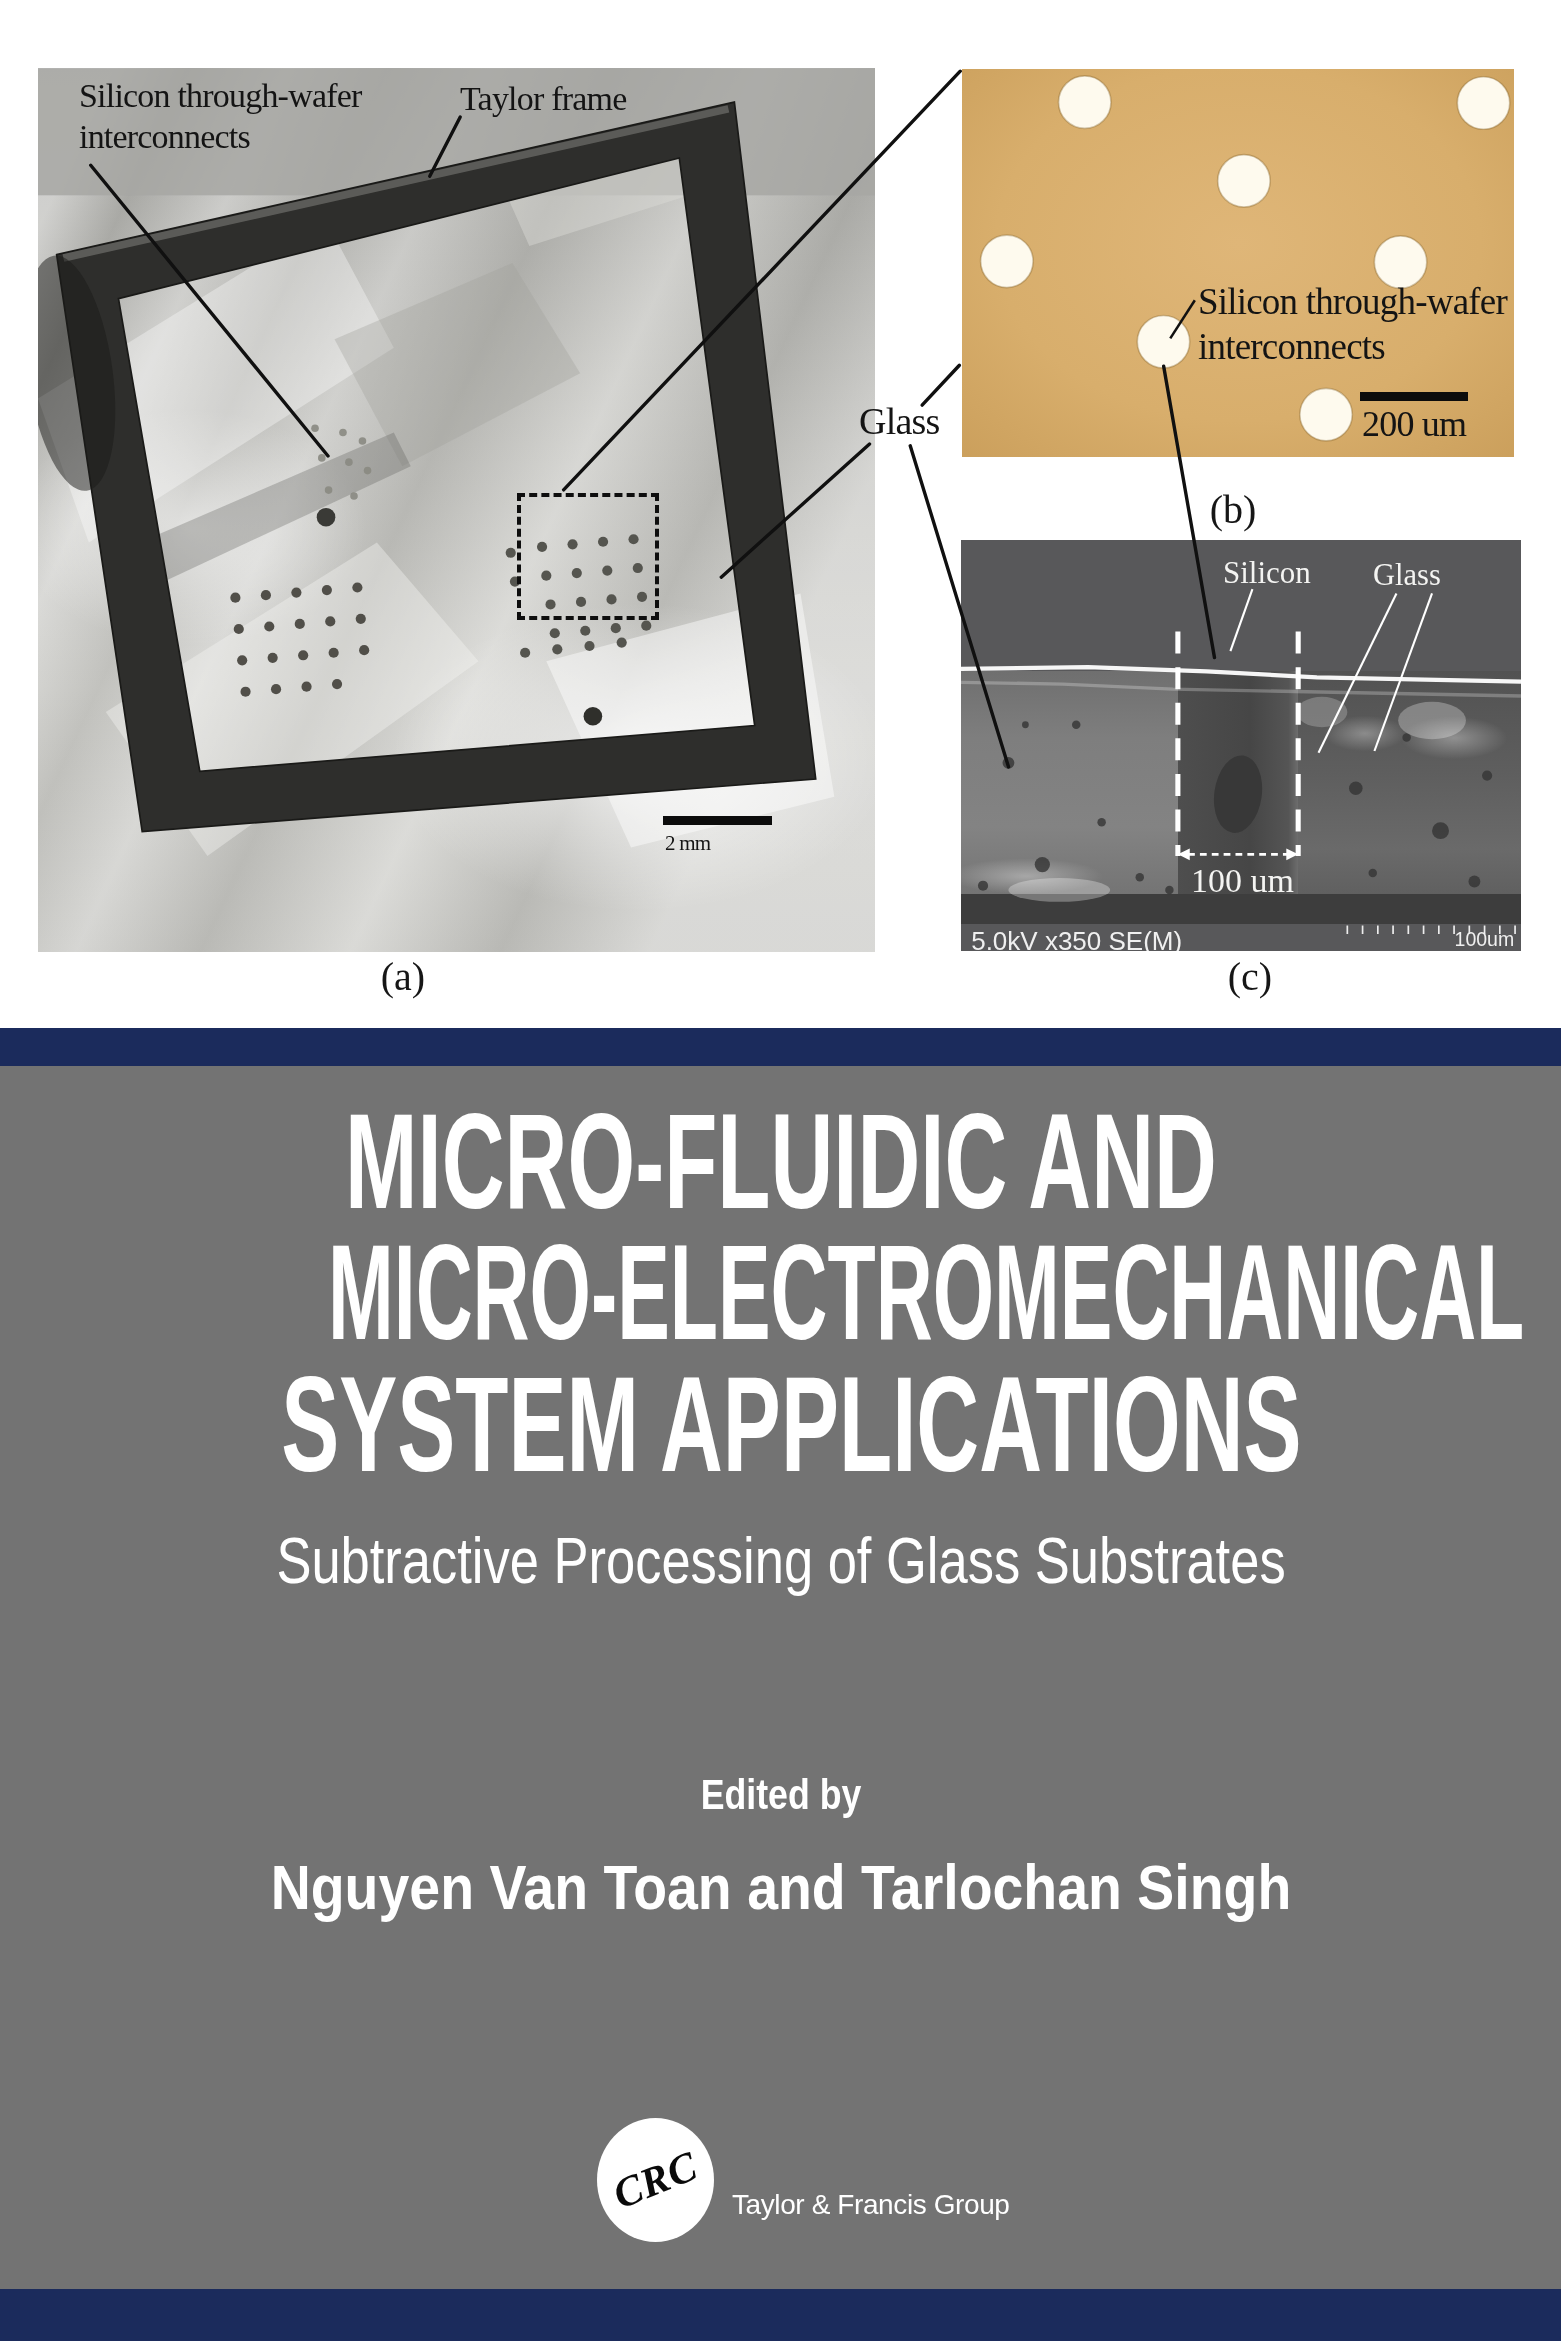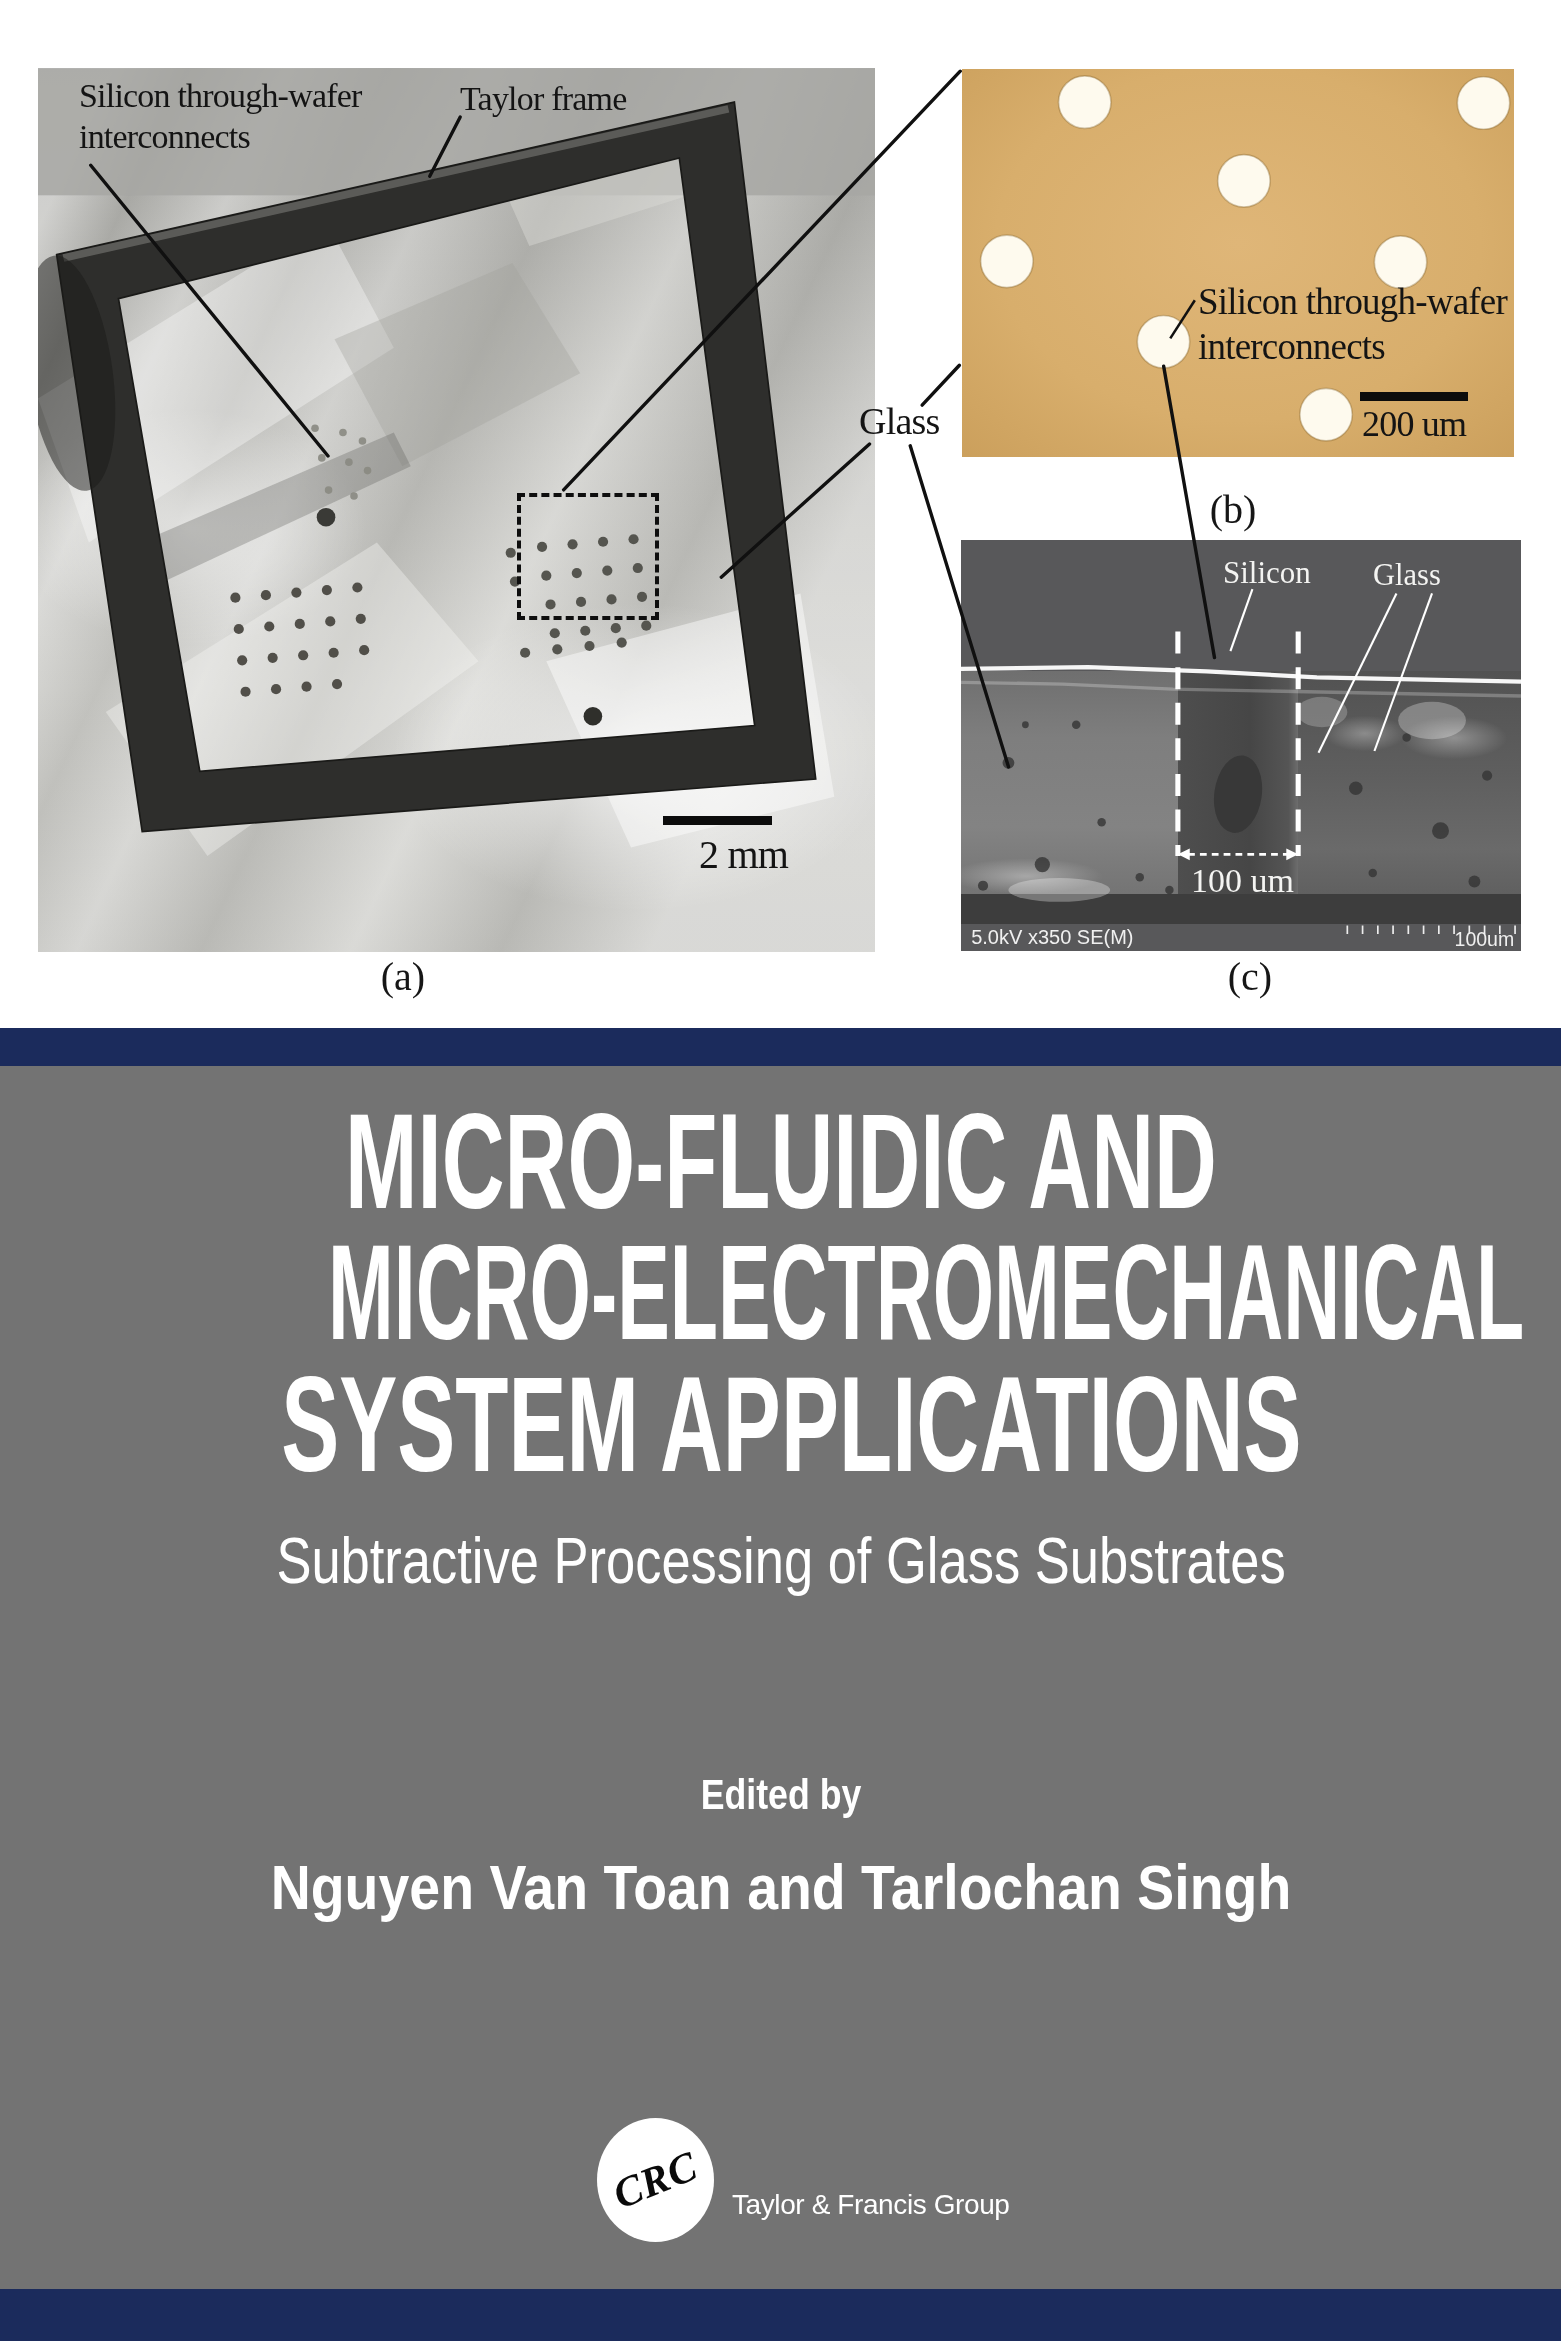--- a/index.html
+++ b/index.html
@@ -28,21 +28,21 @@
   .sem-slab-left{left:0;top:131px;width:217px;height:223px;background:
     radial-gradient(ellipse 110px 25.4px at 30% 92%, rgba(255,255,255,.35), transparent 70%),
     linear-gradient(180deg,#6f6f6f 0%,#7e7e7e 30%,#838383 70%,#747474 100%);}
   .sem-trench{left:217px;top:131px;width:120px;height:223px;background:
     linear-gradient(90deg,#4e4e4e 0%,#464646 60%,#555 92%,#6d6d6d 100%);}
   .sem-slab-right{left:337px;top:131px;width:223px;height:223px;background:
     radial-gradient(ellipse 59px 25.4px at 30% 28%, rgba(255,255,255,.30), transparent 70%),
     radial-gradient(ellipse 76px 30.5px at 70% 30%, rgba(255,255,255,.33), transparent 70%),
     linear-gradient(180deg,#525252 0%,#5e5e5e 45%,#6a6a6a 80%,#606060 100%);}
   .sem-bottom{left:0;top:354px;width:560px;height:30px;background:#3d3d3d;}
-  .sem-info-text{position:absolute;font-family:"Liberation Sans",sans-serif;color:#f0f0f0;font-size:20px;}
+  .sem-info-text{position:absolute;font-family:"Liberation Sans",sans-serif;color:#f0f0f0;font-size:26px;}
   
   .band{position:absolute;left:0;width:1562px;background:#1b2b5c;}
   .band.top{top:1028px;height:38px;}
   .band.bottom{top:2289px;height:53px;}
   .black-section{position:absolute;left:0;top:1066px;width:1562px;height:1224px;background:#737373;}
   .title-line{position:absolute;left:0;width:100%;text-align:center;color:#fff;
     font-family:"Liberation Sans",sans-serif;font-weight:700;font-size:136px;line-height:1;
     white-space:nowrap;}
   .t1{top:27px;transform:scaleX(.64);}
   .t2{top:158px;transform:scaleX(.58);}
@@ -146,21 +146,21 @@
         <circle cx="655" cy="765" r="11" fill="#2f2f2b"></circle>
         <circle cx="340" cy="530" r="11" fill="#3a3a36"></circle>
       </svg>
       <div class="dashed-box"></div>
       <div class="fig-label" style="left:41px;top:6.8px;">
         <div>Silicon through-wafer</div>
         <div>interconnects</div>
       </div>
       <div class="fig-label" style="left:422px;top:10.2px;">Taylor frame</div>
       <div class="scalebar" style="left:625px;top:748px;width:109px;height:9.3px;"></div>
-      <div class="fig-label" style="left:661px;top:763px;font-size:40px;">2 mm</div>
+      <div class="fig-label" style="left:627px;top:763px;font-size:21px;">2 mm</div>
     </div>
 
     <div class="panel panel-b">
       <svg width="552" height="388" viewBox="0 0 652 458">
         <g fill="#fefaee" stroke="rgba(125,95,40,.35)" stroke-width="2">
           <circle cx="145" cy="39" r="31"></circle>
           <circle cx="616" cy="40" r="31"></circle>
           <circle cx="333" cy="132" r="31"></circle>
           <circle cx="53" cy="227" r="31"></circle>
           <circle cx="518" cy="228" r="31"></circle>

